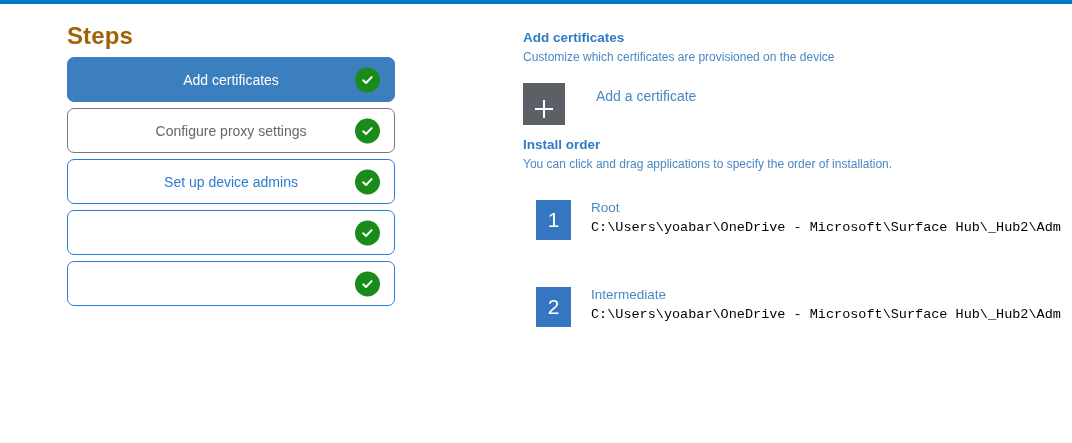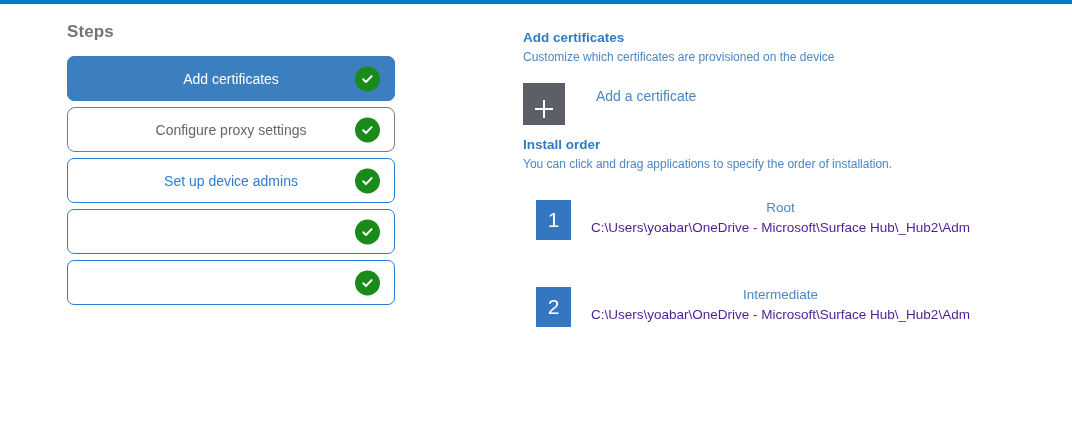--- a/index.html
+++ b/index.html
@@ -26,24 +26,24 @@
   }
 
   
   #steps-panel {
     position: absolute;
     left: 67px;
     top: 22px;
     width: 330px;
   }
   #steps-heading {
-    font-size: 17px;
+    font-size: 24px;
     font-weight: bold;
-    color: #737373;
-    margin: 0 0 14px 0;
+    color: #a16207;
+    margin: 0 0 7px 0;
     letter-spacing: 0.1px;
   }
 
   .step-button {
     position: relative;
     width: 328px;
     height: 45px;
     border-radius: 7px;
     margin-bottom: 6px;
     display: flex;
@@ -59,21 +59,20 @@
     text-align: center;
     line-height: 1;
   }
   .step-button.state-active {
     background: #3b7fbe;
     border-color: #3b7fbe;
   }
   .step-button.state-active .step-label { color: #ffffff; }
   .step-button.state-muted {
     border-color: #7a7a7a;
-    border-radius: 8px;
   }
   .step-button.state-muted .step-label { color: #666666; }
 
   .step-check {
     position: absolute;
     right: 14px;
     top: 50%;
     transform: translateY(-50%);
     width: 25px;
     height: 25px;
@@ -164,27 +163,27 @@
     margin-left: 13px;
   }
   .install-texts {
     margin-left: 20px;
     margin-top: -2px;
   }
   .install-name {
     font-size: 13.5px;
     color: #4a87c4;
     line-height: 1.45;
-    text-align: center;
   }
   .install-path {
     font-size: 13.5px;
-    color: #4c1d95;
+    color: #000000;
     line-height: 1.45;
     white-space: nowrap;
+    font-family: Liberation Mono, monospace;
   }
 </style>
 </head>
 <body>
 
 <div id="top-accent-bar"></div>
 
 <div id="steps-panel">
   <div id="steps-heading">Steps</div>
   <div id="steps-list">

